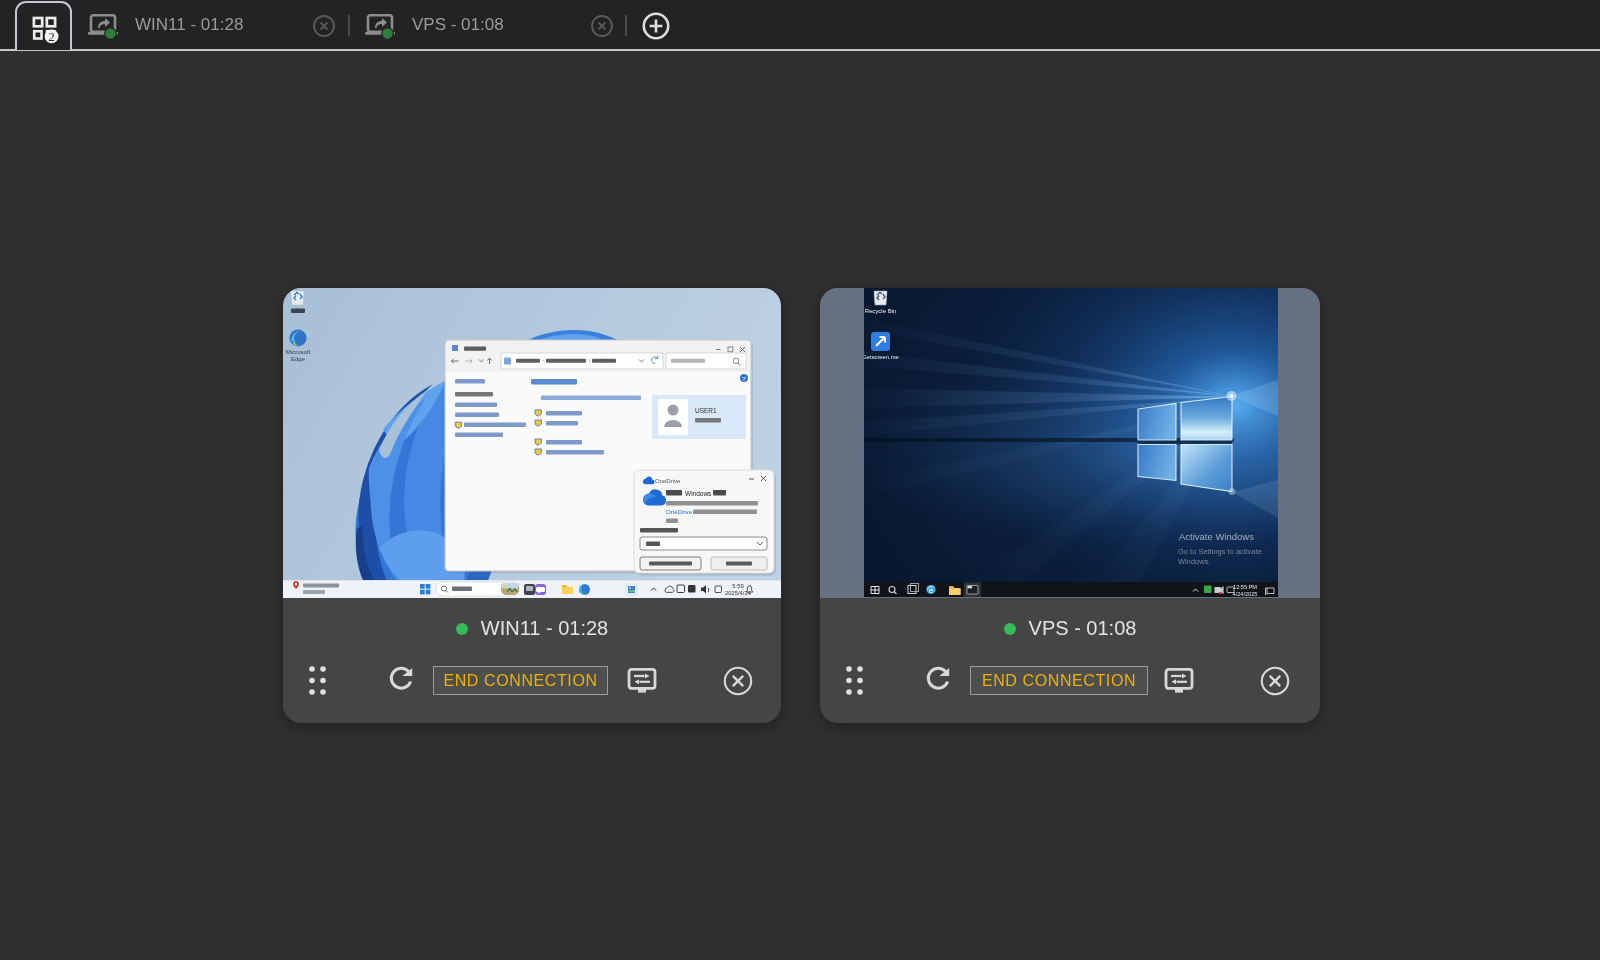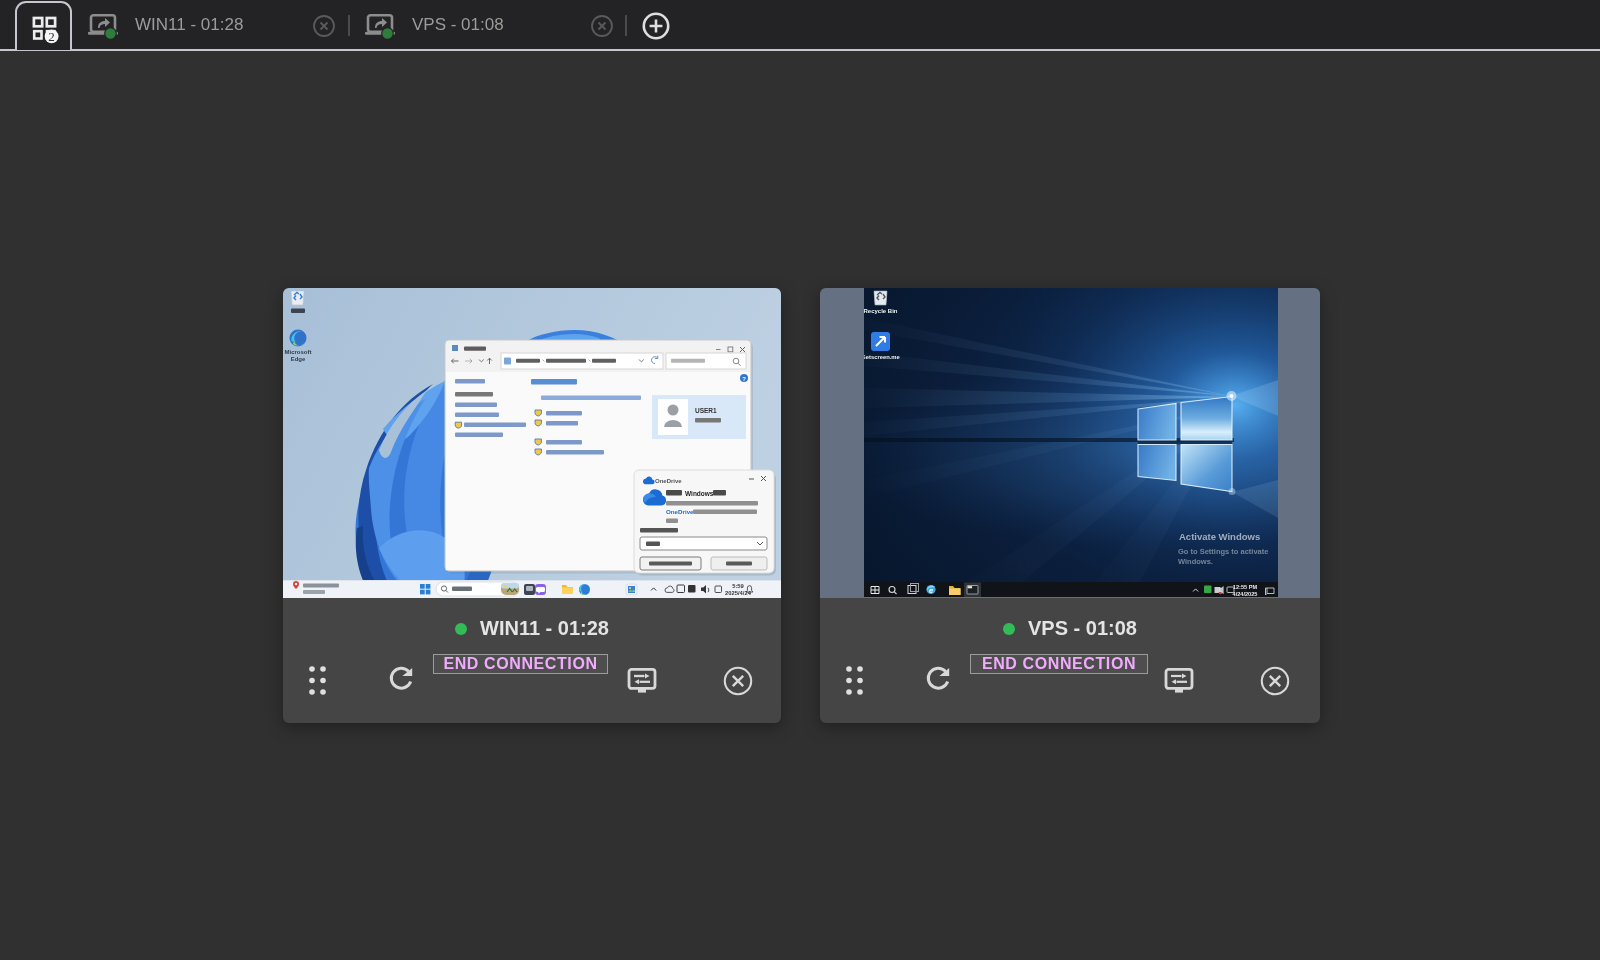--- a/index.html
+++ b/index.html
@@ -2,26 +2,26 @@
 <html><head>
 <meta charset="utf-8">
 <style>
   * { margin:0; padding:0; box-sizing:border-box; }
   html,body { width:1600px; height:960px; overflow:hidden; background:#303031; font-family:"Liberation Sans", sans-serif; }
   .tabbar { position:absolute; top:0; left:0; width:1600px; height:50px; background:#232325; }
   .tabline { position:absolute; top:49px; left:0; width:1600px; height:2px; background:#c6c6cf; }
   .activetab { position:absolute; top:1px; left:15px; width:57px; height:49px; background:#232325; border:2px solid #c6c6cf; border-bottom:none; border-radius:11px 11px 0 0; z-index:3; }
   .tabitem { position:absolute; top:0; height:49px; display:flex; align-items:center; color:#9b9b99; font-size:17px; }
   .sep { position:absolute; top:15px; width:2px; height:21px; background:#4b4b4d; }
-  .card { position:absolute; top:288px; width:498px; height:435px; background:#454545; border-radius:6px; overflow:hidden; box-shadow:0 4px 16px rgba(0,0,0,0.35);font-weight:bold; }
+  .card { position:absolute; top:288px; width:498px; height:435px; background:#454545; border-radius:18px; overflow:hidden; box-shadow:0 4px 16px rgba(0,0,0,0.35); }
   .thumb { position:absolute; top:0; left:0; width:498px; height:310px; }
   .namerow { position:absolute; top:329px; left:0; width:100%; display:flex; align-items:center; justify-content:center; color:#e4e4e4; font-size:20px; }
   .namerow .dot { width:12px; height:12px; border-radius:50%; background:#33bb58; margin-right:13px; }
   .ctl { position:absolute; }
-  .endbtn { position:absolute; top:366px; height:20px; border:1px solid #9b9b9b; background:#4e4e4e; color:#f0abfc; font-size:16px; letter-spacing:0.6px; display:flex; align-items:center; justify-content:center; }
+  .endbtn { position:absolute; top:378px; height:29px; border:1px solid #9b9b9b; background:#4e4e4e; color:#eab308; font-size:16px; letter-spacing:0.6px; display:flex; align-items:center; justify-content:center; }
 </style>
 </head>
 <body>
 
 <div class="tabbar"></div>
 <div class="tabline"></div>
 <div class="activetab">
   <svg width="27" height="29" viewBox="0 0 27 29" style="position:absolute;left:15px;top:13px">
     <rect x="1.9" y="2" width="8.3" height="8.3" fill="none" stroke="#ececec" stroke-width="2.7"></rect>
     <rect x="14.8" y="2" width="8.3" height="8.3" fill="none" stroke="#ececec" stroke-width="2.7"></rect>

